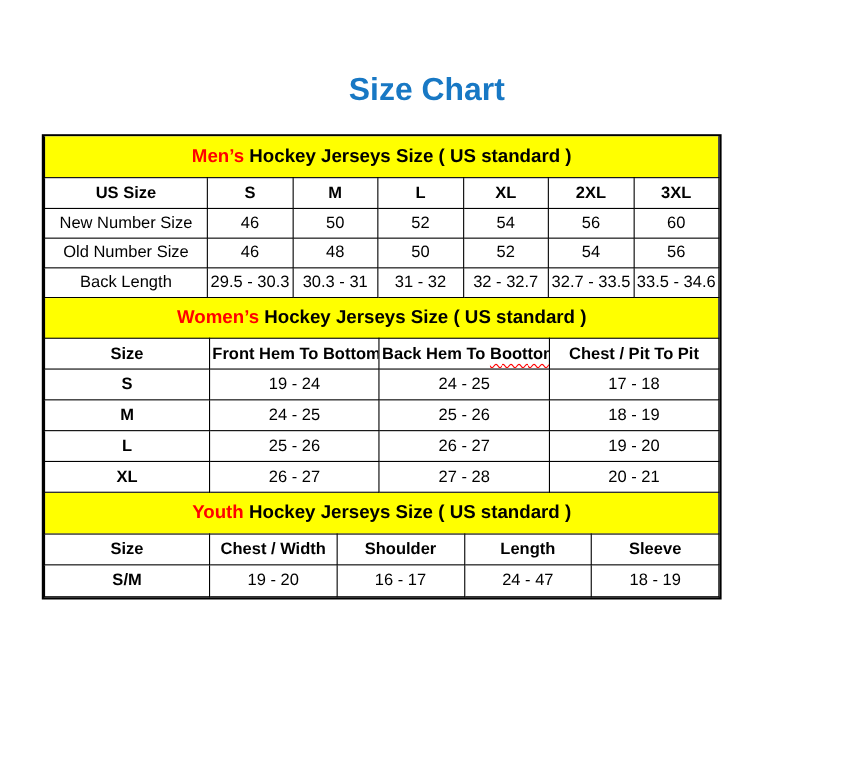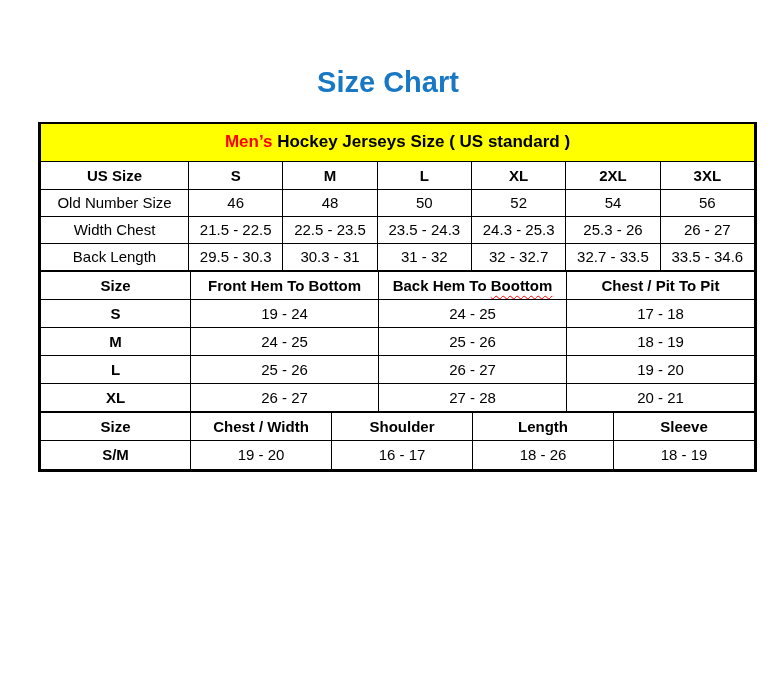--- a/index.html
+++ b/index.html
@@ -19,21 +19,21 @@
     margin: 0;
     text-align: center;
     font-size: 29px;
     font-weight: bold;
     color: var(--title-blue, #1878C4);
     letter-spacing: 0px;
   }
   .chart-wrap {
     position: absolute;
     left: 38px; top: 122px;
-    width: 719px;
+    width: 618px;
     border: 2px solid #000;
     background: #fff;
   }
   table {
     border-collapse: collapse;
     table-layout: fixed;
     width: 100%;
   }
   th, td {
     border: 1px solid #000;
@@ -103,57 +103,63 @@
         <th>S</th>
         <th>M</th>
         <th>L</th>
         <th>XL</th>
         <th>2XL</th>
         <th>3XL</th>
       </tr>
     </thead>
     <tbody>
         <tr>
+          <td>New Number Size</td>
+          <td>46</td>
+          <td>50</td>
+          <td>52</td>
+          <td>54</td>
+          <td>56</td>
+          <td>60</td>
+        </tr>
+        <tr>
           <td>Old Number Size</td>
           <td>46</td>
           <td>48</td>
           <td>50</td>
           <td>52</td>
           <td>54</td>
           <td>56</td>
         </tr>
         <tr>
-          <td>Width Chest</td>
-          <td>21.5 - 22.5</td>
-          <td>22.5 - 23.5</td>
-          <td>23.5 - 24.3</td>
-          <td>24.3 - 25.3</td>
-          <td>25.3 - 26</td>
-          <td>26 - 27</td>
-        </tr>
-        <tr>
           <td>Back Length</td>
           <td>29.5 - 30.3</td>
           <td>30.3 - 31</td>
           <td>31 - 32</td>
           <td>32 - 32.7</td>
           <td>32.7 - 33.5</td>
           <td>33.5 - 34.6</td>
         </tr>
       </tbody>
   </table>
 
   <table id="table-womens">
     <colgroup>
       <col style="width:150px">
         <col>
         <col>
         <col>
     </colgroup>
     <thead>
+      <tr class="band">
+        <td colspan="4">
+          <span class="accent">Women’s</span>
+          <span>Hockey Jerseys Size ( US standard )</span>
+        </td>
+      </tr>
       <tr class="cols">
         <th>Size</th>
         <th>Front Hem To Bottom</th>
         <th>
           <span>Back Hem To</span>
           <span class="squiggle">Boottom</span>
         </th>
         <th>Chest / Pit To Pit</th>
       </tr>
     </thead>
@@ -187,32 +193,38 @@
 
   <table id="table-youth">
     <colgroup>
       <col style="width:150px">
         <col>
         <col>
         <col>
         <col>
     </colgroup>
     <thead>
+      <tr class="band">
+        <td colspan="5">
+          <span class="accent">Youth</span>
+          <span>Hockey Jerseys Size ( US standard )</span>
+        </td>
+      </tr>
       <tr class="cols">
         <th>Size</th>
         <th>Chest / Width</th>
         <th>Shoulder</th>
         <th>Length</th>
         <th>Sleeve</th>
       </tr>
     </thead>
     <tbody>
         <tr>
           <td>S/M</td>
           <td>19 - 20</td>
           <td>16 - 17</td>
-          <td>18 - 26</td>
+          <td>24 - 47</td>
           <td>18 - 19</td>
         </tr>
       </tbody>
   </table>
 
 </div>
 
 </body></html>

